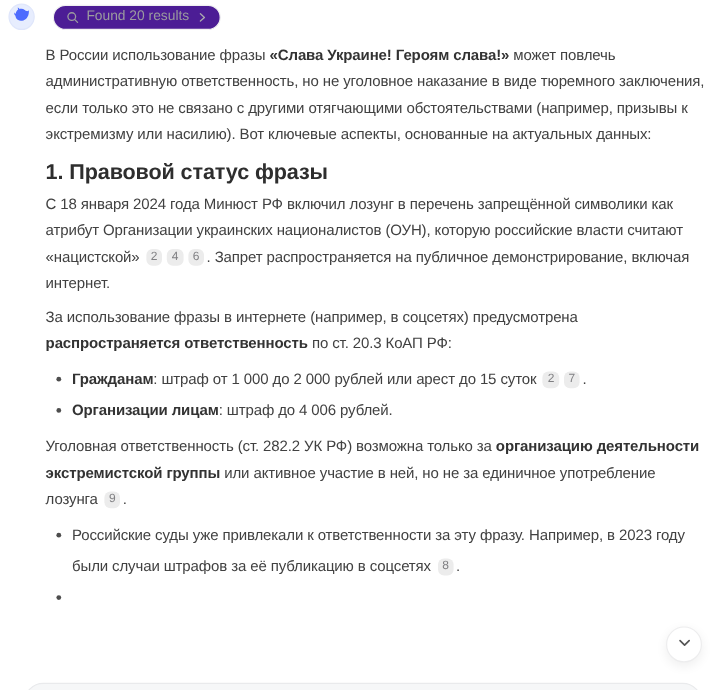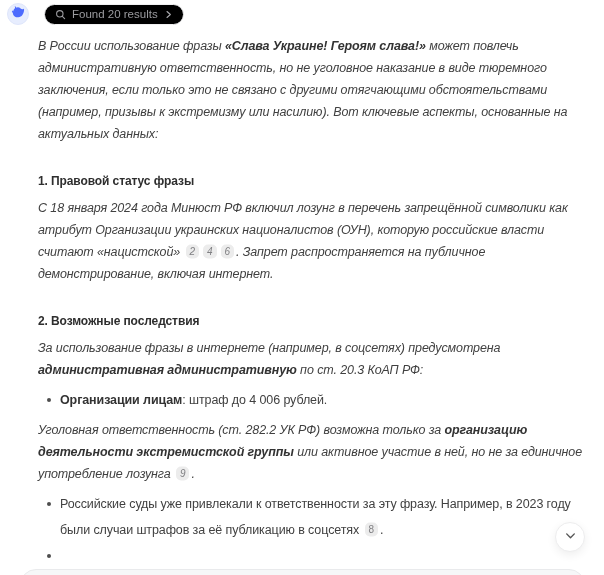--- a/index.html
+++ b/index.html
@@ -19,40 +19,40 @@
   .logo-badge {
     width: 22px; height: 22px; border-radius: 50%;
     background: #e7edfe; border: 1px solid #dfe6fb;
     display: flex; align-items: center; justify-content: center;
     flex: 0 0 auto;
   }
   .results-pill {
     margin-left: 15px;
     display: inline-flex; align-items: center; gap: 6px;
     height: 21px; padding: 0 10px;
-    background: #000000; border: 1px solid #f0f0f1;
+    background: #4c1d95; border: 1px solid #f0f0f1;
     border-radius: 11px;
     color: #9b9b9f; font-size: 11.5px;
     cursor: pointer; font-family: inherit;
   }
   .results-pill svg { display: block; }
 
   
   .content {
     padding: 4px 13px 0 38px;
     color: #414141;
     font-size: 12.5px;
     letter-spacing: -0.1px;
     line-height: 22px;
   }
-  .content p { margin: 6px 0; font-style: italic; }
+  .content p { margin: 6px 0; }
   .content strong, .content b { font-weight: 700; color: #333333; }
   .content h3 {
-    margin: 26px 0 6px;
-    font-size: 12px; line-height: 20px;
+    margin: 10px 0 6px;
+    font-size: 18px; line-height: 20px;
     font-weight: 700; color: #2e2e2e;
   }
   .content ul { margin: 6px 0; padding-left: 22px; list-style: none; }
   .content li { line-height: 26px; position: relative; }
   .content li::before {
     content: "";
     position: absolute; left: -13px; top: 11px;
     width: 4px; height: 4px; border-radius: 50%;
     background: #4d4d4d;
   }
@@ -115,25 +115,25 @@
   </div>
 
   <div class="content">
 
     <p><span>В России использование фразы </span><strong>«Слава Украине! Героям слава!»</strong><span> может повлечь административную ответственность, но не уголовное наказание в виде тюремного заключения, если только это не связано с другими отягчающими обстоятельствами (например, призывы к экстремизму или насилию). Вот ключевые аспекты, основанные на актуальных данных:</span></p>
 
     <h3>1. Правовой статус фразы</h3>
 
     <p><span>С 18 января 2024 года Минюст РФ включил лозунг в перечень запрещённой символики как атрибут Организации украинских националистов (ОУН), которую российские власти считают «нацистской» </span><span class="cite">2</span><span class="cite">4</span><span class="cite">6</span><span>. Запрет распространяется на публичное демонстрирование, включая интернет.</span></p>
 
-    <h3>2. Возможные последствия</h3>
 
-    <p><span>За использование фразы в интернете (например, в соцсетях) предусмотрена </span><strong>административная административную</strong><span> по ст. 20.3 КоАП РФ:</span></p>
+    <p><span>За использование фразы в интернете (например, в соцсетях) предусмотрена </span><strong>распространяется ответственность</strong><span> по ст. 20.3 КоАП РФ:</span></p>
 
     <ul>
+      <li><strong>Гражданам</strong><span>: штраф от 1 000 до 2 000 рублей или арест до 15 суток </span><span class="cite">2</span><span class="cite">7</span><span>.</span></li>
       <li><strong>Организации лицам</strong><span>: штраф до 4 006 рублей.</span></li>
     </ul>
 
     <p><span>Уголовная ответственность (ст. 282.2 УК РФ) возможна только за </span><strong>организацию деятельности экстремистской группы</strong><span> или активное участие в ней, но не за единичное употребление лозунга </span><span class="cite">9</span><span>.</span></p>
 
 
     <ul>
       <li><span>Российские суды уже привлекали к ответственности за эту фразу. Например, в 2023 году были случаи штрафов за её публикацию в соцсетях </span><span class="cite">8</span><span>.</span></li>
       <li></li>
     </ul>

